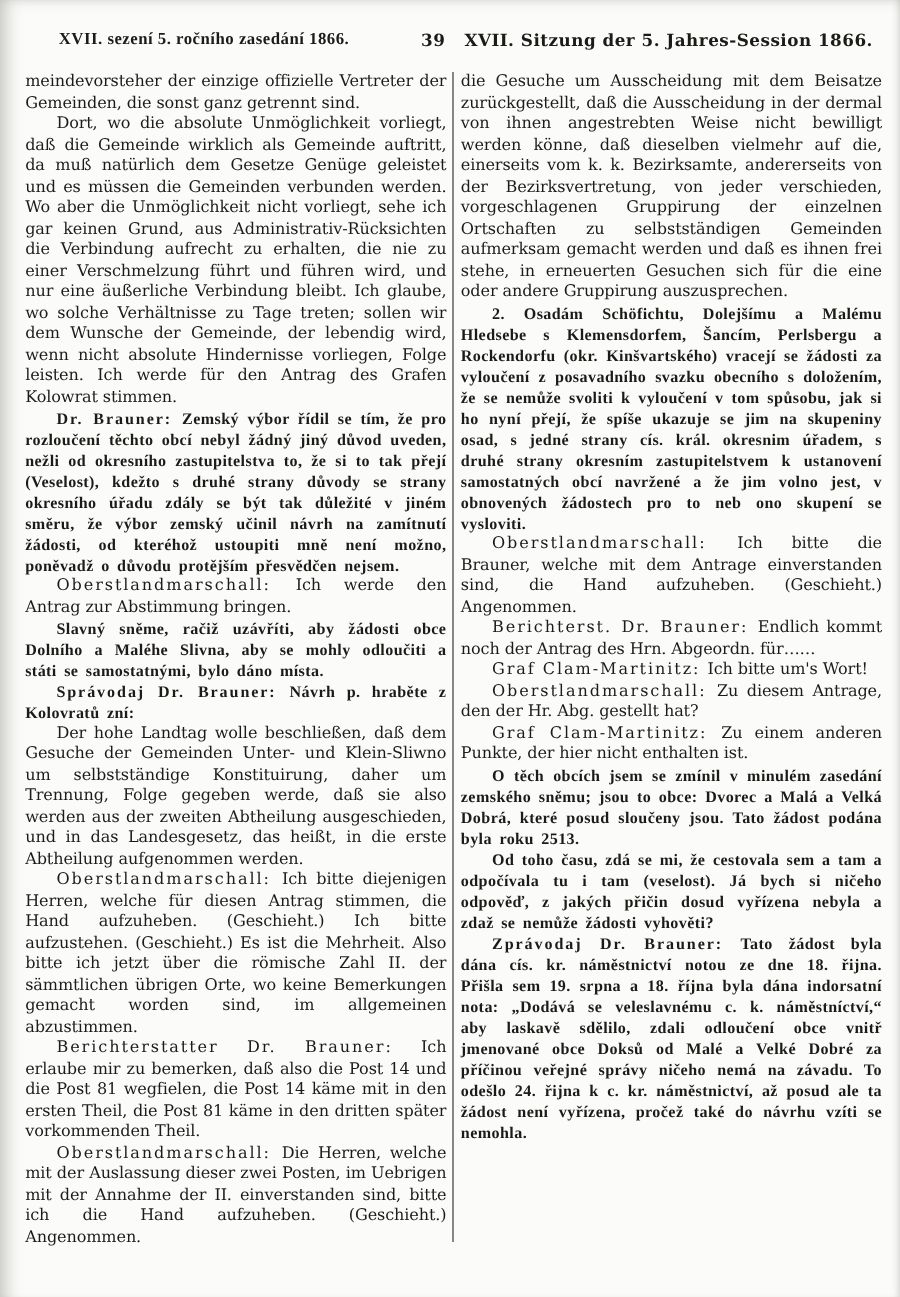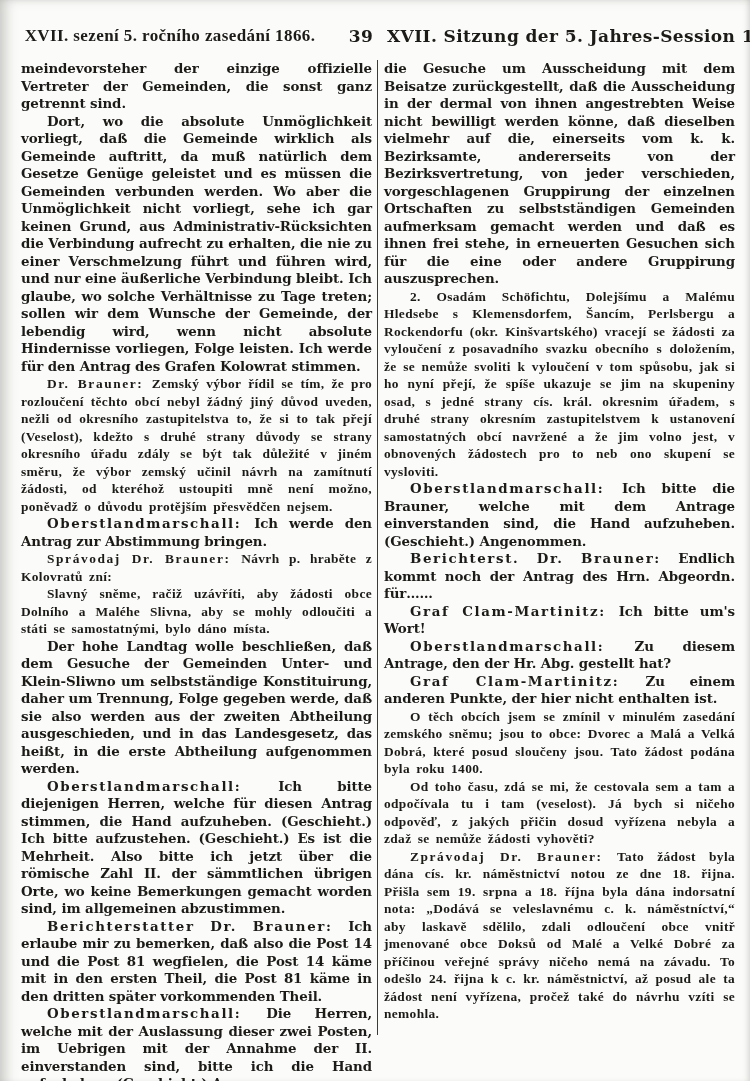--- a/index.html
+++ b/index.html
@@ -10,21 +10,21 @@
     position: relative;
     font-family: "Liberation Serif", serif;
     color: #1c1b18;
     box-shadow: inset 14px 6px 14px -10px rgba(120,120,115,0.45),
                 inset -4px 0 6px -3px rgba(120,120,115,0.35);
   }
   .scan-page { position: absolute; inset: 0; }
   .page-header {
     position: absolute; top: 26px; left: 5px; right: 14px;
     display: flex; align-items: center;
-    font-weight: 700; font-size: 17px; letter-spacing: 0.4px;
+    font-weight: 700; font-size: 14px; letter-spacing: 0.4px;
     white-space: nowrap;
   }
   .hdr-left  { width: 330px; text-align: center; font-family: "Liberation Serif", serif; }
   .hdr-num   { width: 52px;  text-align: center; font-family: "DejaVu Serif", serif; }
   .hdr-right { width: 332px; text-align: center; font-family: "DejaVu Serif", serif; }
   .column-divider {
     position: absolute; left: 377px; top: 60px;
     width: 1px; height: 975px;
     background: #3d3b37;
   }
@@ -34,21 +34,21 @@
     font-size: 13.4px; line-height: 17.5px;
     text-align: justify;
     text-justify: inter-word;
   }
   .col-left  { left: 21px; }
   .col-right { left: 384px; }
   .para { margin: 0; }
   .indent { text-indent: 26px; }
   .fraktur {
     font-family: "DejaVu Serif", serif;
-    font-weight: 700;
+    font-weight: 400;
     letter-spacing: -0.1px;
   }
   .antiqua {
     font-family: "Liberation Serif", serif;
     font-weight: 700;
     letter-spacing: 0.35px;
     word-spacing: 2.5px;
   }
   .spk { letter-spacing: 1.6px; }
 </style>
@@ -63,36 +63,36 @@
     <span class="hdr-right">XVII. Sitzung der 5. Jahres-Session 1866.</span>
   </div>
 
   <div class="column-divider"></div>
 
   <div class="text-column col-left">
     <p class="para fraktur"><span>meindevorsteher der einzige offizielle Vertreter der Gemeinden, die sonst ganz getrennt sind.</span></p>
     <p class="para fraktur indent"><span>Dort, wo die absolute Unmöglichkeit vorliegt, daß die Gemeinde wirklich als Gemeinde auftritt, da muß natürlich dem Gesetze Genüge geleistet und es müssen die Gemeinden verbunden werden. Wo aber die Unmöglichkeit nicht vorliegt, sehe ich gar keinen Grund, aus Administrativ-Rücksichten die Verbindung aufrecht zu erhalten, die nie zu einer Verschmelzung führt und führen wird, und nur eine äußerliche Verbindung bleibt. Ich glaube, wo solche Verhältnisse zu Tage treten; sollen wir dem Wunsche der Gemeinde, der lebendig wird, wenn nicht absolute Hindernisse vorliegen, Folge leisten. Ich werde für den Antrag des Grafen Kolowrat stimmen.</span></p>
     <p class="para antiqua indent"><span class="spk">Dr. Brauner: </span><span>Zemský výbor řídil se tím, že pro rozloučení těchto obcí nebyl žádný jiný důvod uveden, nežli od okresního zastupitelstva to, že si to tak přejí (Veselost), kdežto s druhé strany důvody se strany okresního úřadu zdály se být tak důležité v jiném směru, že výbor zemský učinil návrh na zamítnutí žádosti, od kteréhož ustoupiti mně není možno, poněvadž o důvodu protějším přesvědčen nejsem.</span></p>
     <p class="para fraktur indent"><span class="spk">Oberstlandmarschall: </span><span>Ich werde den Antrag zur Abstimmung bringen.</span></p>
+    <p class="para antiqua indent"><span>Slavný sněme, račiž uzávříti, aby žádosti obce Dolního a Maléhe Slivna, aby se mohly odloučiti a státi se samostatnými, bylo dáno místa.</span></p>
     <p class="para antiqua indent"><span class="spk">Správodaj Dr. Brauner: </span><span>Návrh p. hraběte z Kolovratů zní:</span></p>
-    <p class="para antiqua indent"><span>Slavný sněme, račiž uzávříti, aby žádosti obce Dolního a Maléhe Slivna, aby se mohly odloučiti a státi se samostatnými, bylo dáno místa.</span></p>
     <p class="para fraktur indent"><span>Der hohe Landtag wolle beschließen, daß dem Gesuche der Gemeinden Unter- und Klein-Sliwno um selbstständige Konstituirung, daher um Trennung, Folge gegeben werde, daß sie also werden aus der zweiten Abtheilung ausgeschieden, und in das Landesgesetz, das heißt, in die erste Abtheilung aufgenommen werden.</span></p>
     <p class="para fraktur indent"><span class="spk">Oberstlandmarschall: </span><span>Ich bitte diejenigen Herren, welche für diesen Antrag stimmen, die Hand aufzuheben. (Geschieht.) Ich bitte aufzustehen. (Geschieht.) Es ist die Mehrheit. Also bitte ich jetzt über die römische Zahl II. der sämmtlichen übrigen Orte, wo keine Bemerkungen gemacht worden sind, im allgemeinen abzustimmen.</span></p>
     <p class="para fraktur indent"><span class="spk">Berichterstatter Dr. Brauner: </span><span>Ich erlaube mir zu bemerken, daß also die Post 14 und die Post 81 wegfielen, die Post 14 käme mit in den ersten Theil, die Post 81 käme in den dritten später vorkommenden Theil.</span></p>
     <p class="para fraktur indent"><span class="spk">Oberstlandmarschall: </span><span>Die Herren, welche mit der Auslassung dieser zwei Posten, im Uebrigen mit der Annahme der II. einverstanden sind, bitte ich die Hand aufzuheben. (Geschieht.) Angenommen.</span></p>
 
   </div>
 
   <div class="text-column col-right">
     <p class="para fraktur"><span>die Gesuche um Ausscheidung mit dem Beisatze zurückgestellt, daß die Ausscheidung in der dermal von ihnen angestrebten Weise nicht bewilligt werden könne, daß dieselben vielmehr auf die, einerseits vom k. k. Bezirksamte, andererseits von der Bezirksvertretung, von jeder verschieden, vorgeschlagenen Gruppirung der einzelnen Ortschaften zu selbstständigen Gemeinden aufmerksam gemacht werden und daß es ihnen frei stehe, in erneuerten Gesuchen sich für die eine oder andere Gruppirung auszusprechen.</span></p>
     <p class="para antiqua indent"><span>2. Osadám Schöfichtu, Dolejšímu a Malému Hledsebe s Klemensdorfem, Šancím, Perlsbergu a Rockendorfu (okr. Kinšvartského) vracejí se žádosti za vyloučení z posavadního svazku obecního s doložením, že se nemůže svoliti k vyloučení v tom spůsobu, jak si ho nyní přejí, že spíše ukazuje se jim na skupeniny osad, s jedné strany cís. král. okresnim úřadem, s druhé strany okresním zastupitelstvem k ustanovení samostatných obcí navržené a že jim volno jest, v obnovených žádostech pro to neb ono skupení se vysloviti.</span></p>
     <p class="para fraktur indent"><span class="spk">Oberstlandmarschall: </span><span>Ich bitte die Brauner, welche mit dem Antrage einverstanden sind, die Hand aufzuheben. (Geschieht.) Angenommen.</span></p>
     <p class="para fraktur indent"><span class="spk">Berichterst. Dr. Brauner: </span><span>Endlich kommt noch der Antrag des Hrn. Abgeordn. für……</span></p>
     <p class="para fraktur indent"><span class="spk">Graf Clam-Martinitz: </span><span>Ich bitte um's Wort!</span></p>
     <p class="para fraktur indent"><span class="spk">Oberstlandmarschall: </span><span>Zu diesem Antrage, den der Hr. Abg. gestellt hat?</span></p>
     <p class="para fraktur indent"><span class="spk">Graf Clam-Martinitz: </span><span>Zu einem anderen Punkte, der hier nicht enthalten ist.</span></p>
-    <p class="para antiqua indent"><span>O těch obcích jsem se zmínil v minulém zasedání zemského sněmu; jsou to obce: Dvorec a Malá a Velká Dobrá, které posud sloučeny jsou. Tato žádost podána byla roku 1400.</span></p>
+    <p class="para antiqua indent"><span>O těch obcích jsem se zmínil v minulém zasedání zemského sněmu; jsou to obce: Dvorec a Malá a Velká Dobrá, které posud sloučeny jsou. Tato žádost podána byla roku 2513.</span></p>
     <p class="para antiqua indent"><span>Od toho času, zdá se mi, že cestovala sem a tam a odpočívala tu i tam (veselost). Já bych si ničeho odpověď, z jakých přičin dosud vyřízena nebyla a zdaž se nemůže žádosti vyhověti?</span></p>
     <p class="para antiqua indent"><span class="spk">Zprávodaj Dr. Brauner: </span><span>Tato žádost byla dána cís. kr. náměstnictví notou ze dne 18. řijna. Přišla sem 19. srpna a 18. října byla dána indorsatní nota: „Dodává se veleslavnému c. k. náměstníctví,“ aby laskavě sdělilo, zdali odloučení obce vnitř jmenované obce Doksů od Malé a Velké Dobré za příčinou veřejné správy ničeho nemá na závadu. To odešlo 24. řijna k c. kr. náměstnictví, až posud ale ta žádost není vyřízena, pročež také do návrhu vzíti se nemohla.</span></p>
 
   </div>
 
 </div>
 
 </body></html>

